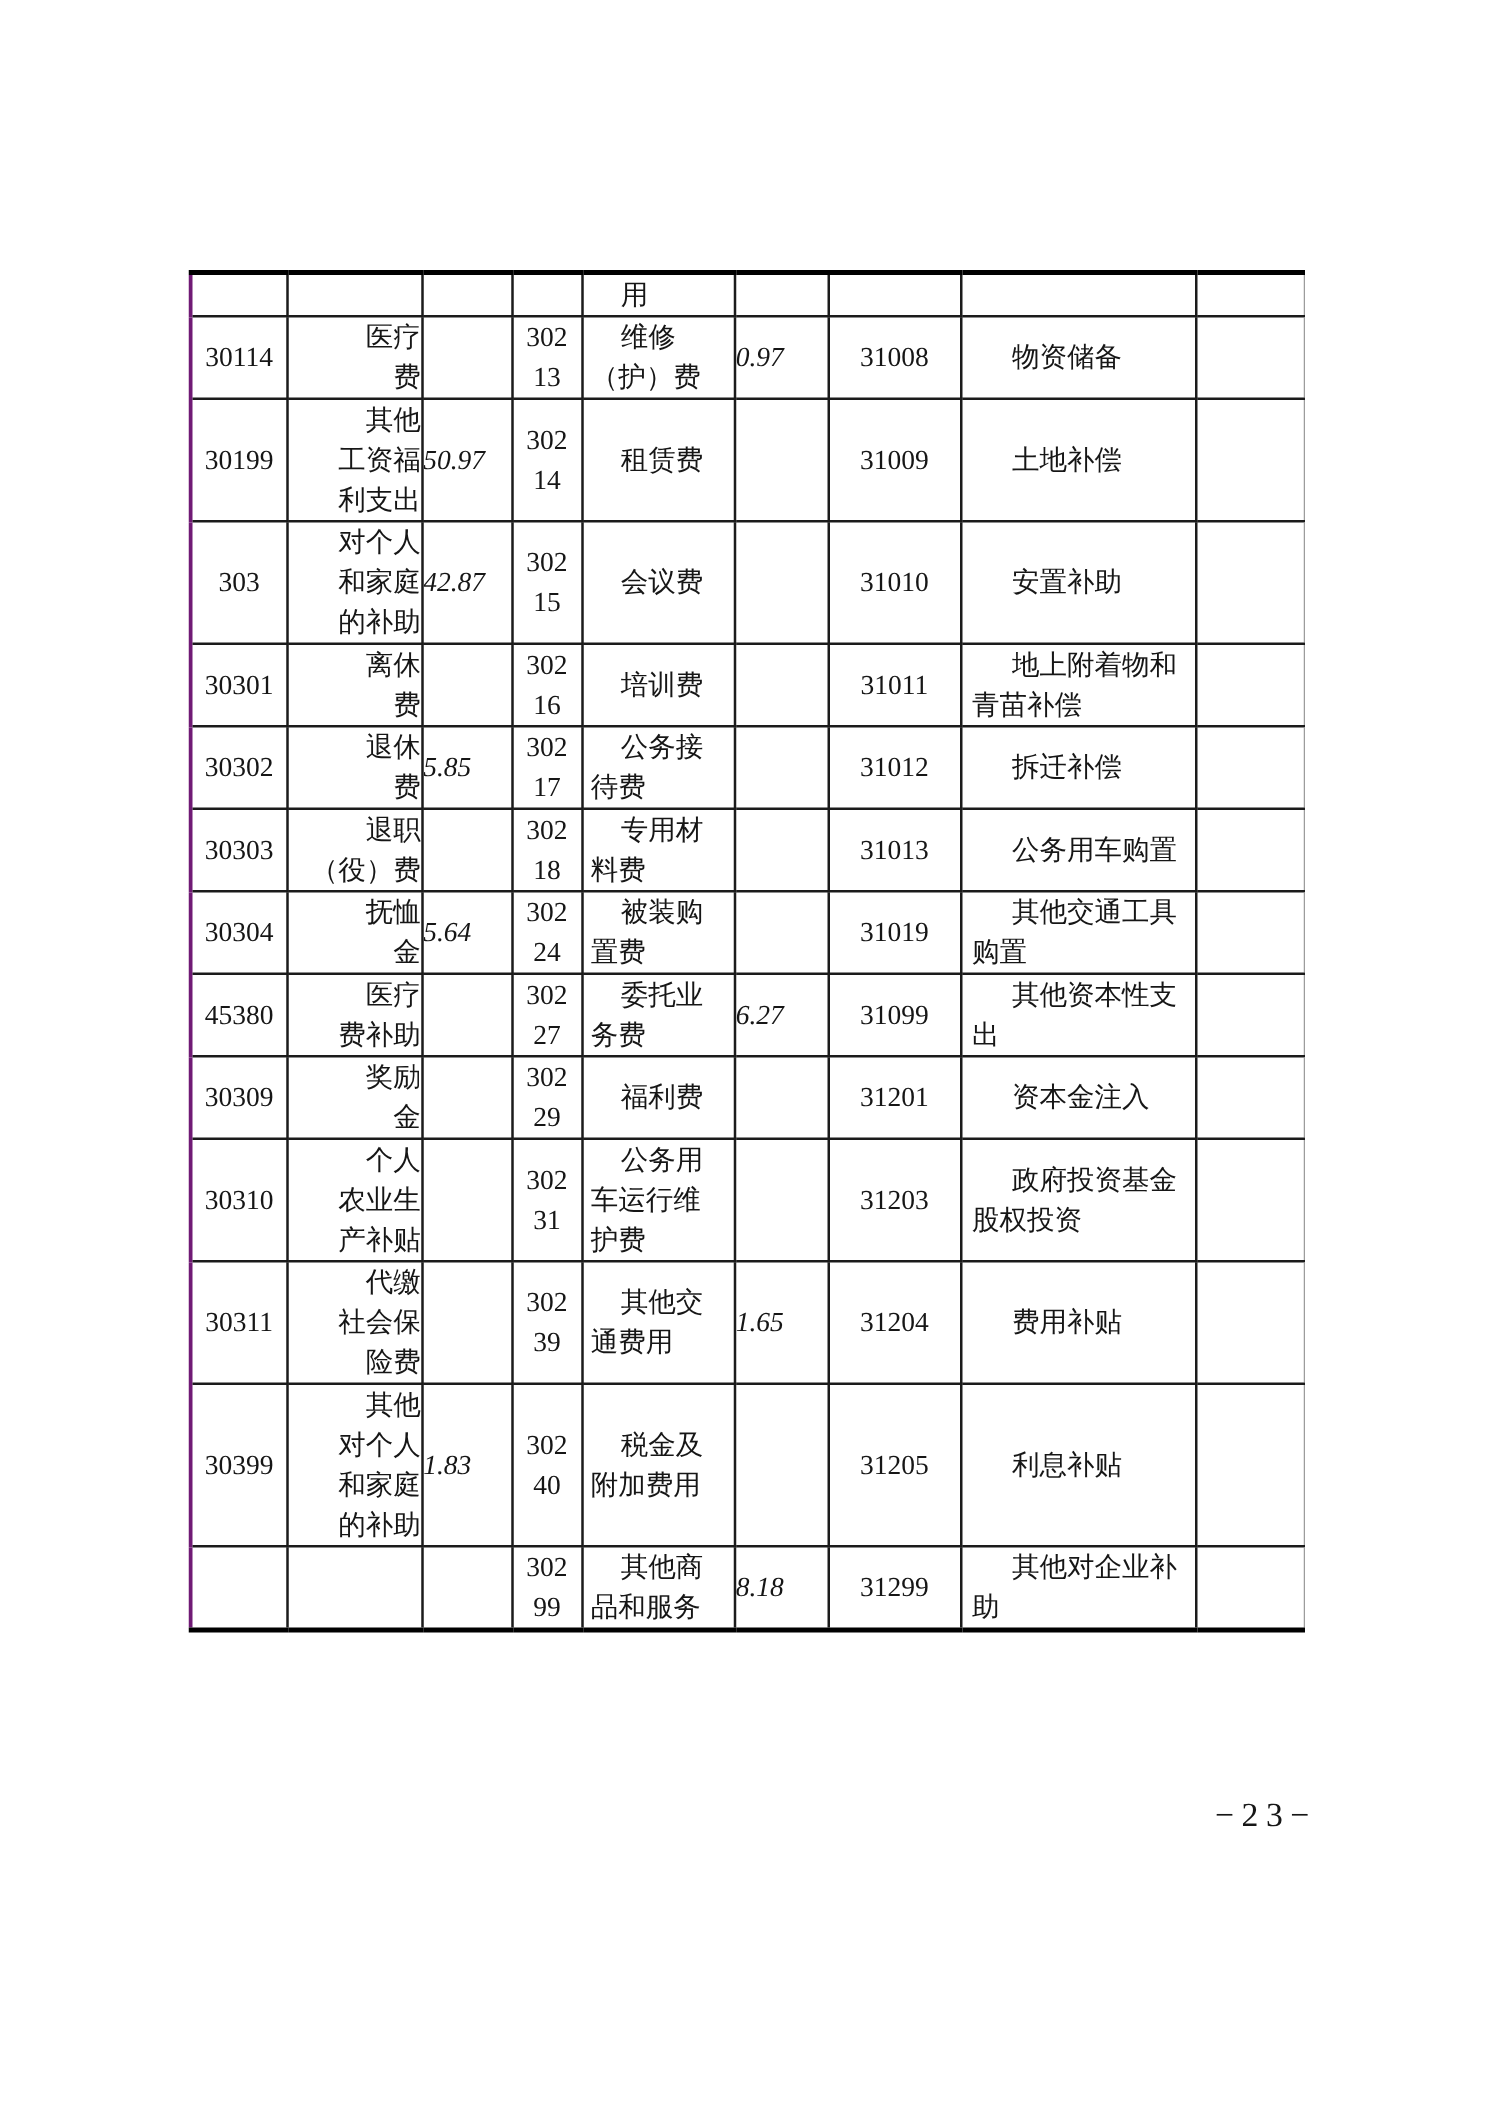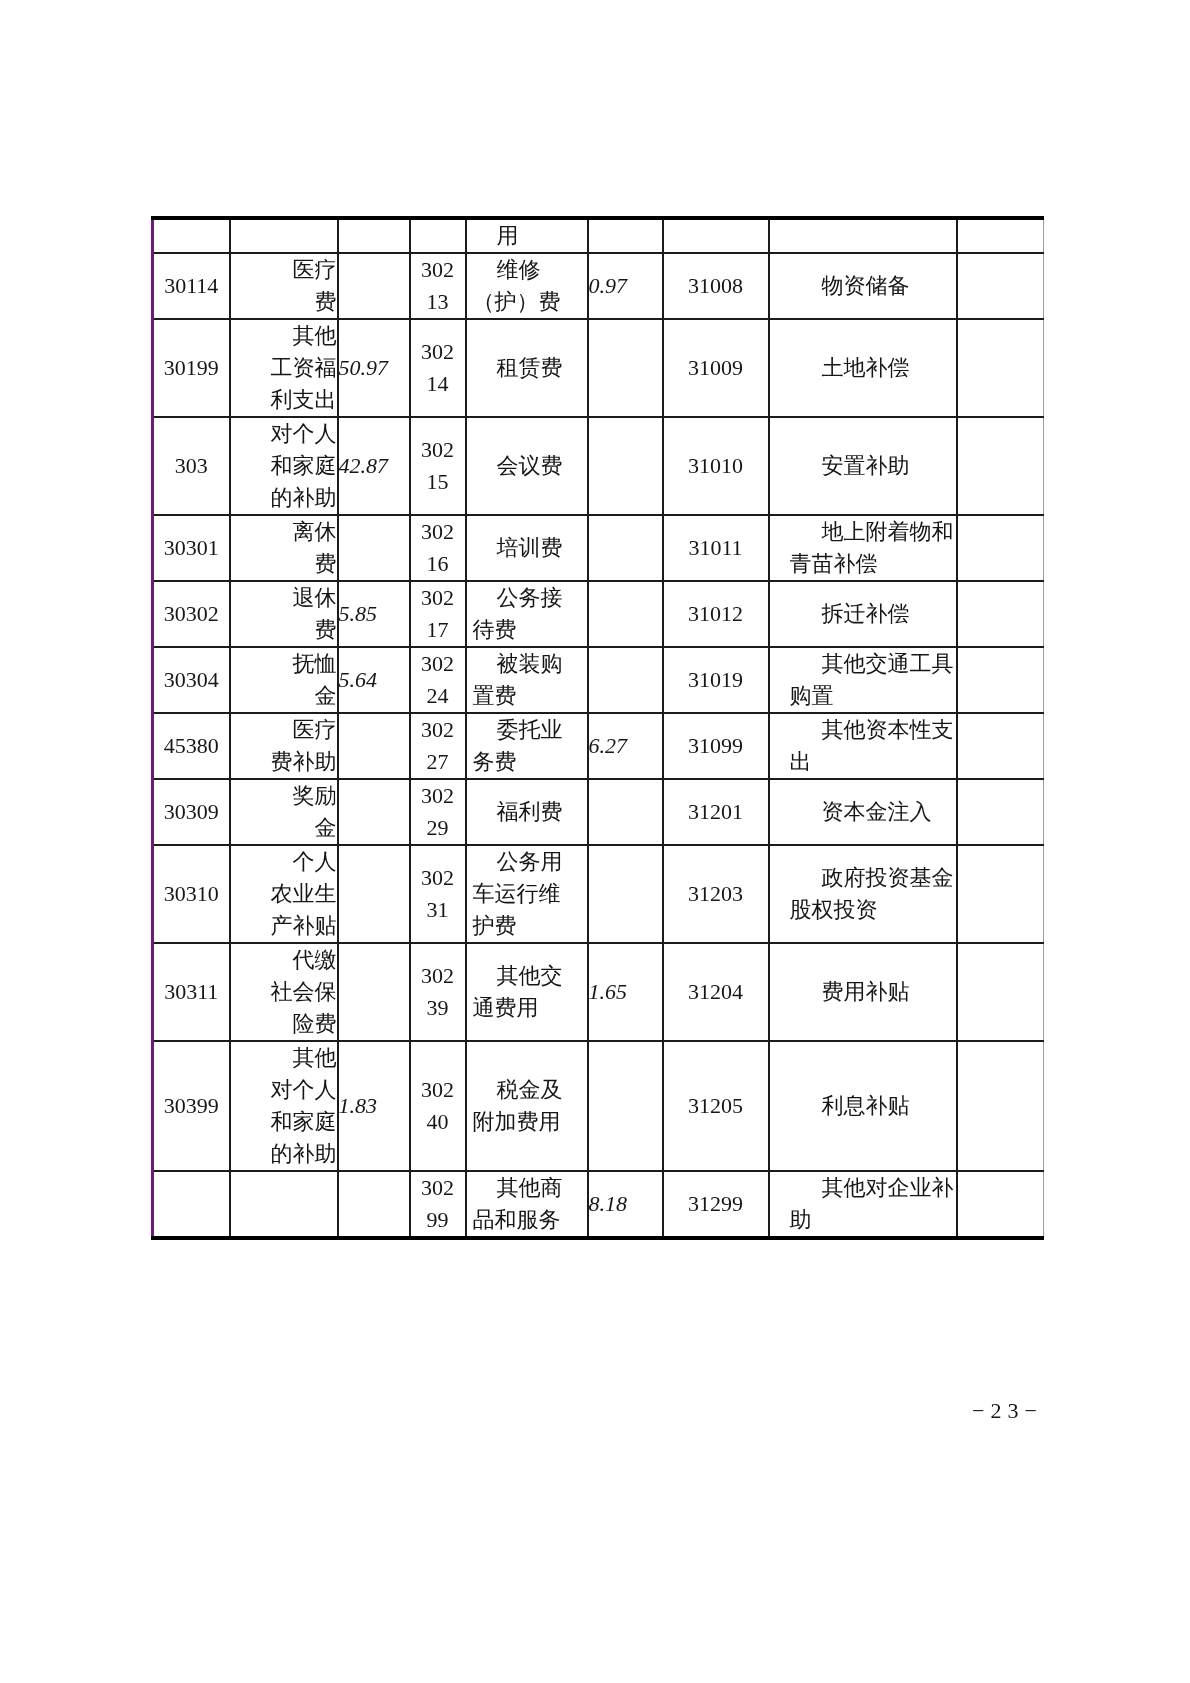--- a/index.html
+++ b/index.html
@@ -29,32 +29,32 @@
   }
   
   .doc-table tr:first-child td { border-top: 4px solid #000; }
   .doc-table tr:last-child  td { border-bottom: 4px solid #000; }
   .doc-table td.c1 { border-left: 3px solid #701a75; }
   .doc-table td.c9 { border-right: 1.5px solid #9c9c9c; }
   
   .doc-table td.c1, .doc-table td.c4, .doc-table td.c7 { text-align: center; }
   .doc-table td.c2 { text-align: right; padding-left: 6px;  text-indent: 28px; }
   .doc-table td.c5 { text-align: left; padding-left: 6px;  text-indent: 24px; }
-  .doc-table td.c8 { text-align: left; padding-left: 20px;  text-indent: 32px; }
+  .doc-table td.c8 { text-align: left; padding-left: 8px;  text-indent: 32px; }
   .doc-table td.c3, .doc-table td.c6 { text-align: left; padding-right: 10px; font-style: italic; }
   
   .doc-table tr.h1 { height: 34px; }
   .doc-table tr.h2 { height: 65px; }
   .doc-table tr.h3 { height: 97px; }
   .doc-table tr.h4 { height: 130px; }
   .page-num {
     position: absolute;
-    top: 1398px;
+    top: 1437px;
     left: 972px;
-    font-size: 22px;
+    font-size: 27px;
     letter-spacing: 6px;
     color: #161616;
     white-space: nowrap;
   }
 </style>
 </head>
 <body>
 
 <table class="doc-table">
   <colgroup>
@@ -144,20 +144,34 @@
         <td class="c4">302
 17</td>
         <td class="c5">公务接
 待费</td>
         <td class="c6"></td>
         <td class="c7">31012</td>
         <td class="c8">拆迁补偿</td>
         <td class="c9"></td>
       </tr>
       <tr class="h2">
+        <td class="c1">30303</td>
+        <td class="c2">退职
+（役）费</td>
+        <td class="c3"></td>
+        <td class="c4">302
+18</td>
+        <td class="c5">专用材
+料费</td>
+        <td class="c6"></td>
+        <td class="c7">31013</td>
+        <td class="c8">公务用车购置</td>
+        <td class="c9"></td>
+      </tr>
+      <tr class="h2">
         <td class="c1">30304</td>
         <td class="c2">抚恤
 金</td>
         <td class="c3">5.64</td>
         <td class="c4">302
 24</td>
         <td class="c5">被装购
 置费</td>
         <td class="c6"></td>
         <td class="c7">31019</td>

